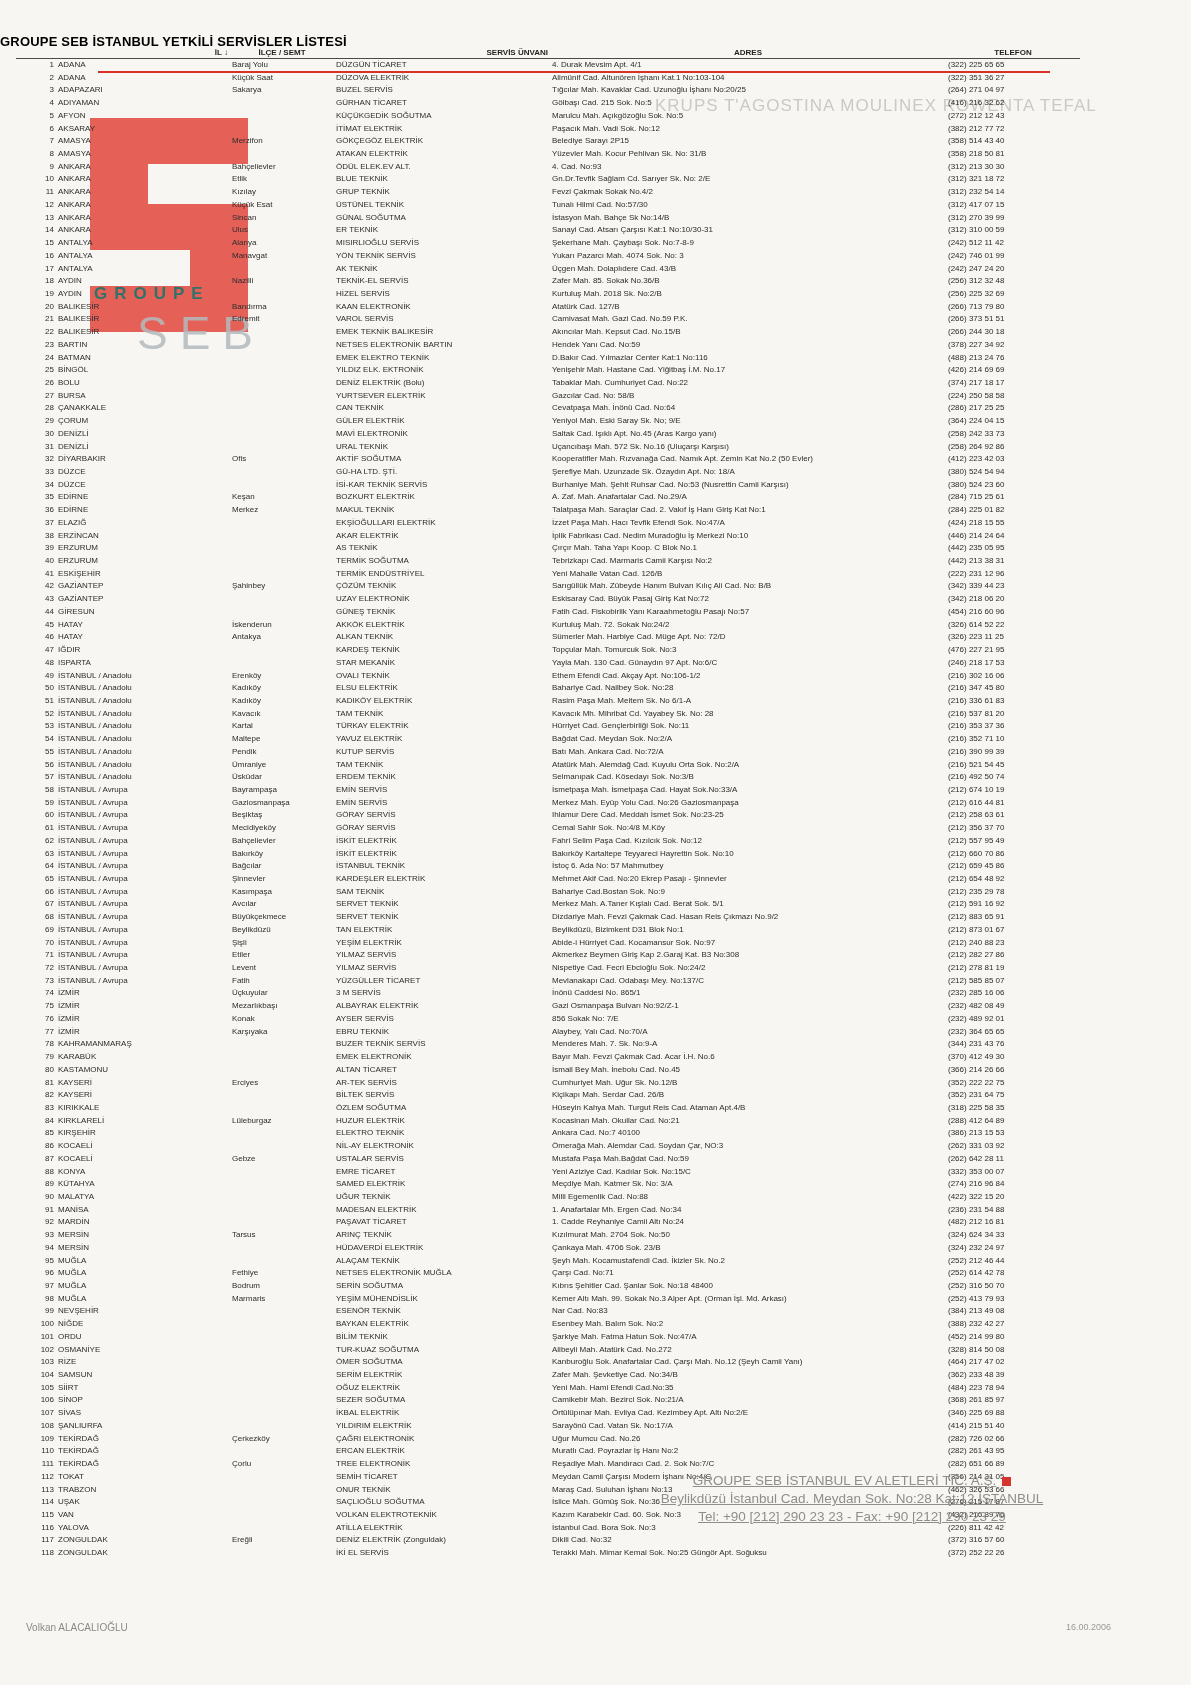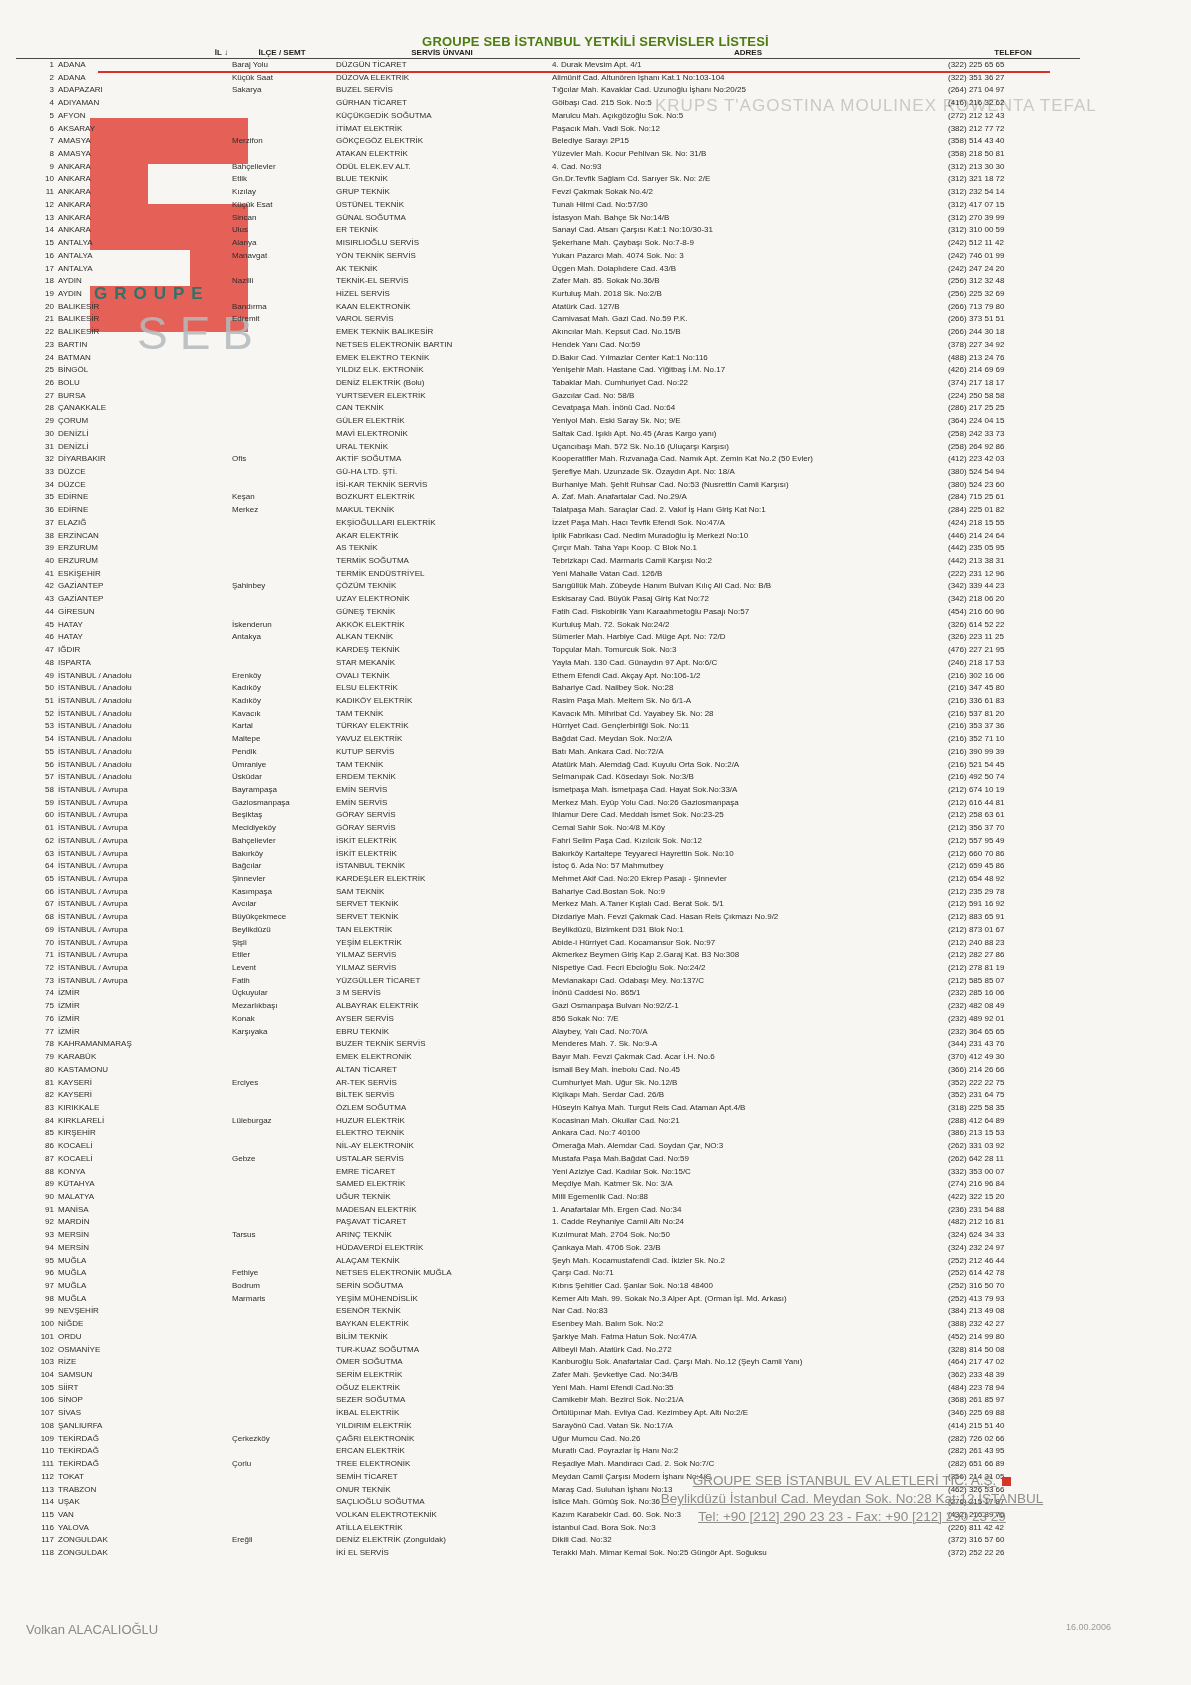--- a/index.html
+++ b/index.html
@@ -8,21 +8,21 @@
     background:#f7f6f2;
     font-family:"Liberation Sans", sans-serif;
     color:#2a2a2a;
     overflow:hidden;
   }
   .page{position:absolute;inset:0;}
 
   
   .title{
     position:absolute;top:34px;left:0;width:100%;
-    text-align:center;font-size:13px;font-weight:bold;color:#4d7c0f;
+    font-size:13px;font-weight:bold;color:#000000;
     letter-spacing:.2px;z-index:2;
   }
 
   
   .logo-wrap{position:absolute;top:118px;left:90px;z-index:0;opacity:.92;}
   .logo-groupe{
     position:absolute;top:284px;left:94px;z-index:0;
     font-size:17px;font-weight:bold;letter-spacing:7px;color:#0f766e;opacity:.85;
   }
   .logo-seb{
@@ -46,21 +46,21 @@
     border-collapse:collapse;table-layout:fixed;z-index:2;
   }
   table.services th{
     font-size:8px;font-weight:bold;color:#1f1f1f;
     border-bottom:1px solid #4a4a4a;height:11px;padding:0 2px;
     white-space:nowrap;overflow:hidden;
   }
   th.h-no{width:36px;}
   th.h-il{width:170px;text-align:right;}
   th.h-ilce{width:100px;text-align:center;}
-  th.h-unvan{width:212px;text-align:center;}
+  th.h-unvan{width:212px;text-align:right;}
   th.h-adres{width:392px;}
   th.h-tel{width:130px;text-align:center;}
   table.services td{
     font-size:8px;height:12.72px;line-height:12.72px;
     padding:0 2px;white-space:nowrap;overflow:hidden;color:#2c2c2c;
   }
   td.c0{text-align:right;color:#3a3a3a;}
   td.c5{text-align:left;padding-left:6px;}
 
   
@@ -69,21 +69,21 @@
     text-align:center;color:#8e8e8c;font-size:13.5px;line-height:18px;
     white-space:nowrap;
     text-decoration:underline;
   }
   .company-mark .sq{
     display:inline-block;width:9px;height:9px;background:#d6352b;
     margin-left:6px;vertical-align:middle;
   }
 
   
-  .footer-left{position:absolute;top:1622px;left:26px;font-size:13px;color:#8a8a88;z-index:2;}
+  .footer-left{position:absolute;top:1622px;left:26px;font-size:10px;color:#8a8a88;z-index:2;}
   .footer-right{position:absolute;top:1622px;left:1066px;font-size:9px;color:#9a9a98;z-index:2;}
 </style>
 </head>
 <body>
 
 <div class="page">
 
   <div class="logo-wrap">
     <svg width="160" height="215" viewBox="0 0 160 215">
       <g fill="#e2493f" opacity="0.93">

